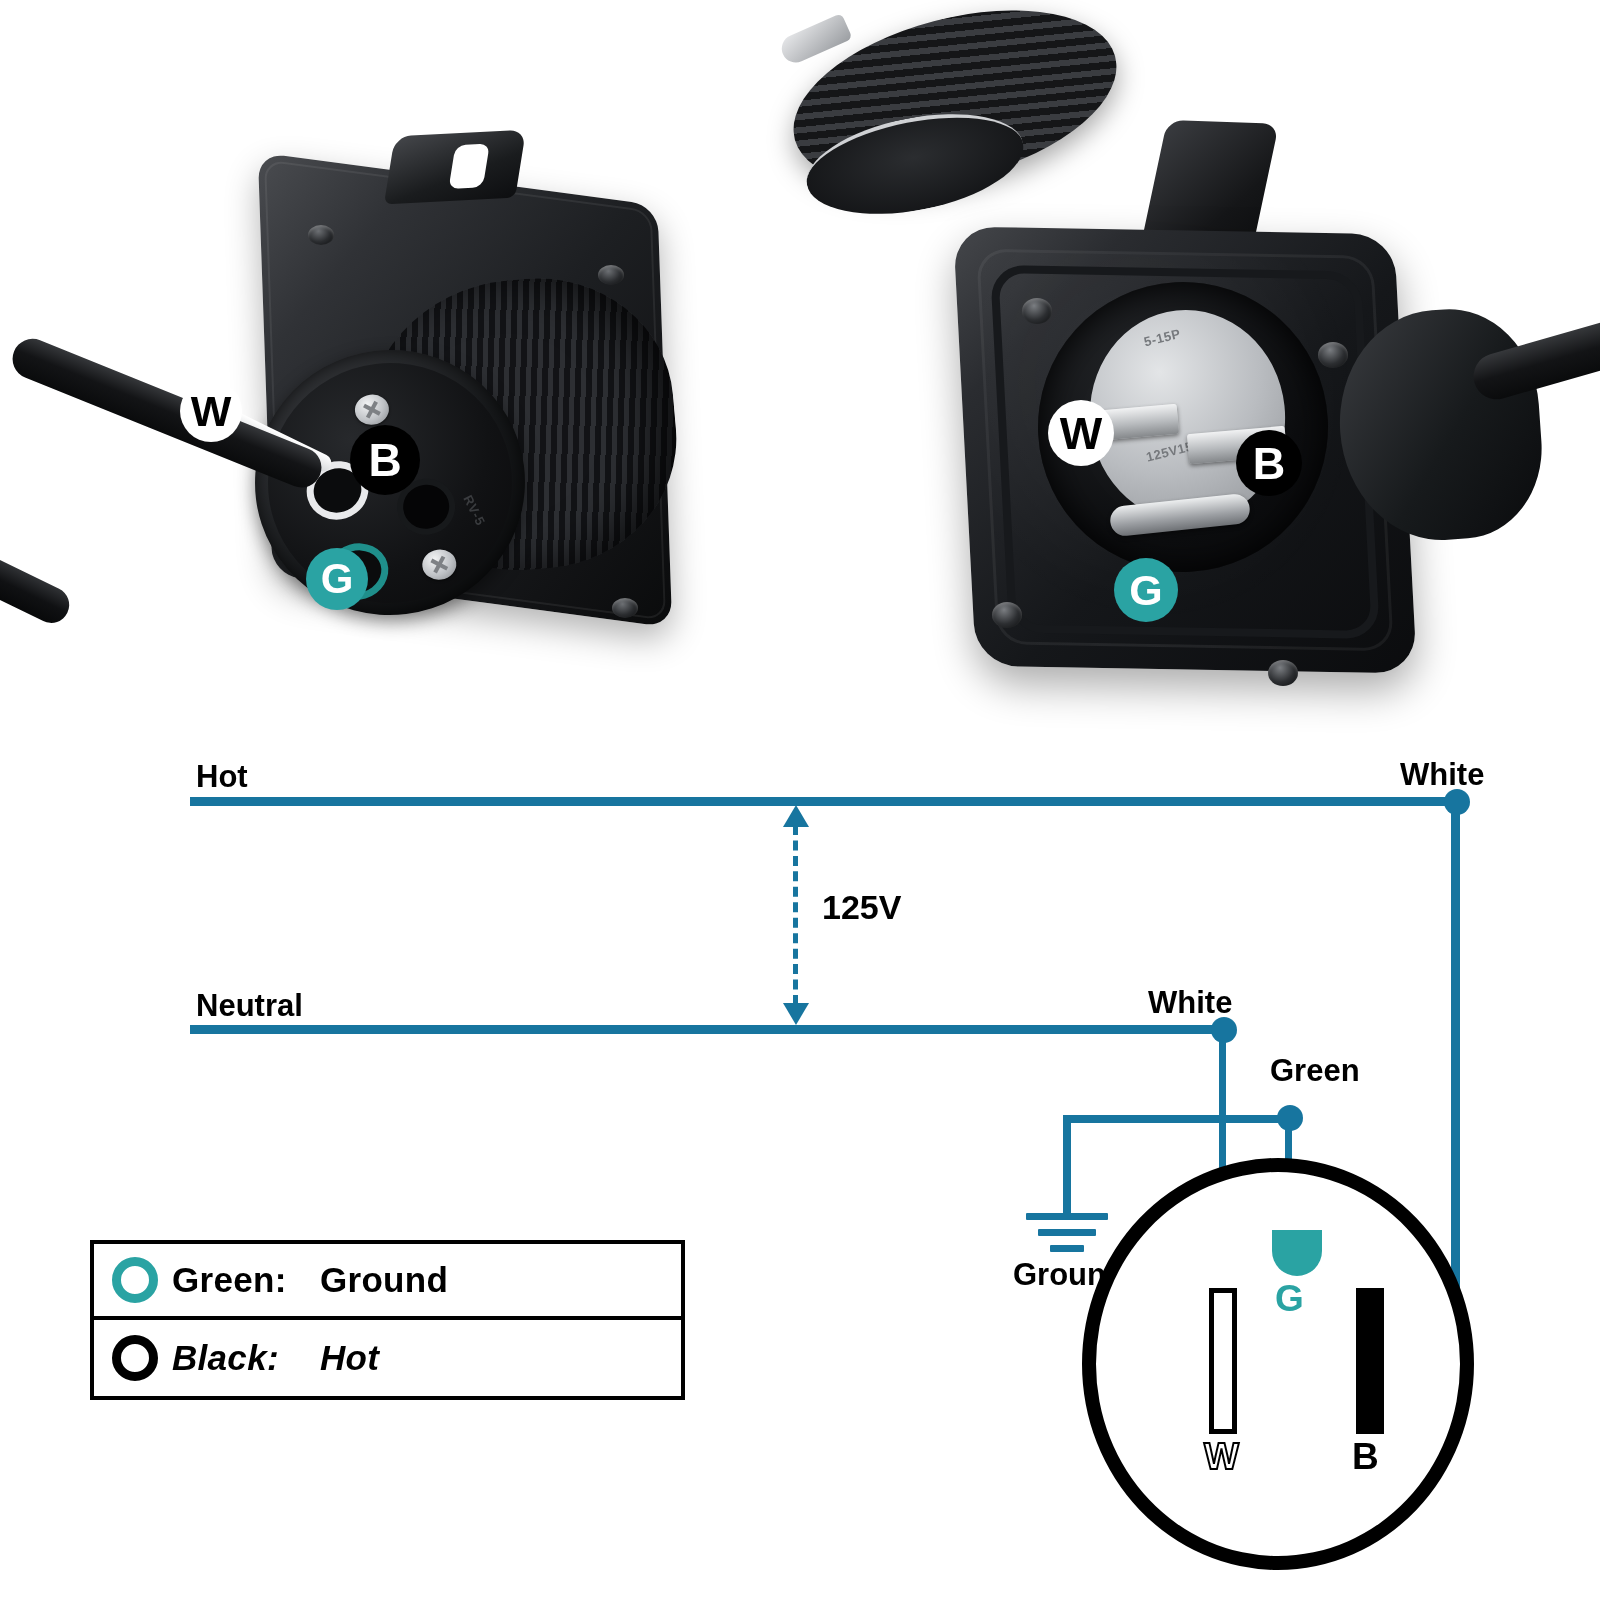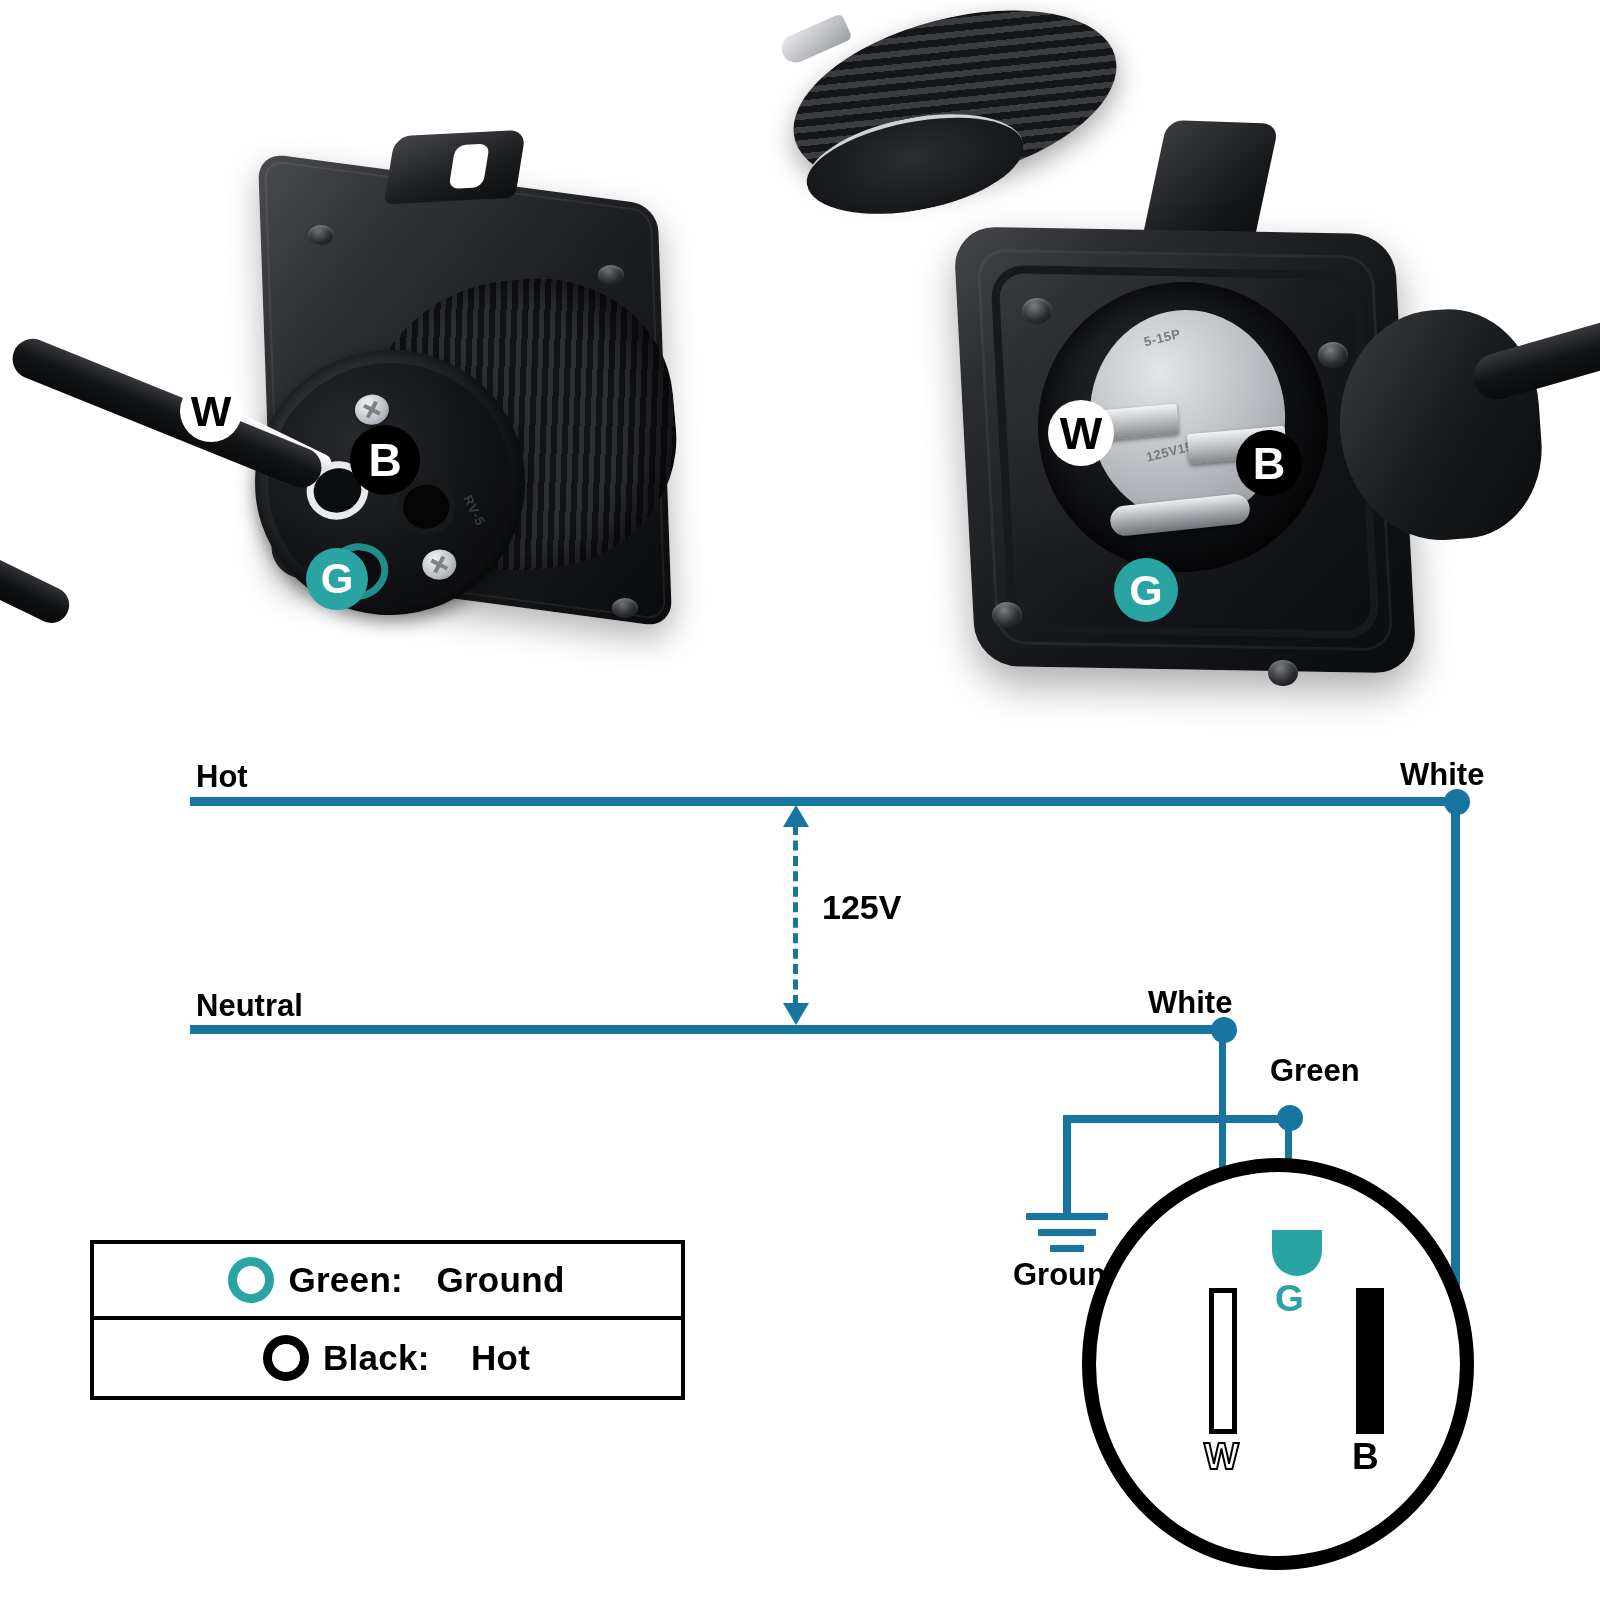--- a/index.html
+++ b/index.html
@@ -249,23 +249,23 @@
   
   .gnd-bar { position:absolute; background:#17759f; height:7px; border-radius:1px; }
 
   
   .legend {
     position:absolute; left:90px; top:1240px; width:595px;
     border:4px solid #000000; background:#ffffff;
   }
   .legend-row {
     display:flex; align-items:center; height:76px;
-    border-bottom:4px solid #000000; padding-left:18px;justify-content:center;
-  }
-  .legend-row:last-child { border-bottom:none; }
+    border-bottom:4px solid #000000; padding-left:18px;
+  }
+  .legend-row:last-child { border-bottom:none;font-style:italic; }
   .sw { width:46px; height:46px; flex:0 0 46px; margin-right:14px; position:relative; }
   .sw-green { border:9px solid #2aa3a3; border-radius:50%; box-sizing:border-box; }
   .sw-white { border:3px solid #000000; border-radius:50%; box-sizing:border-box; }
   .sw-white::after{
     content:""; position:absolute; left:7px; top:7px; right:7px; bottom:7px;
     border:2px solid #000000; border-radius:50%;
   }
   .sw-black { border:9px solid #000000; border-radius:50%; box-sizing:border-box; }
   .legend-text { font-size:35px; font-weight:bold; color:#000000; letter-spacing:.3px; }
   .legend-text .k { display:inline-block; min-width:148px; }

